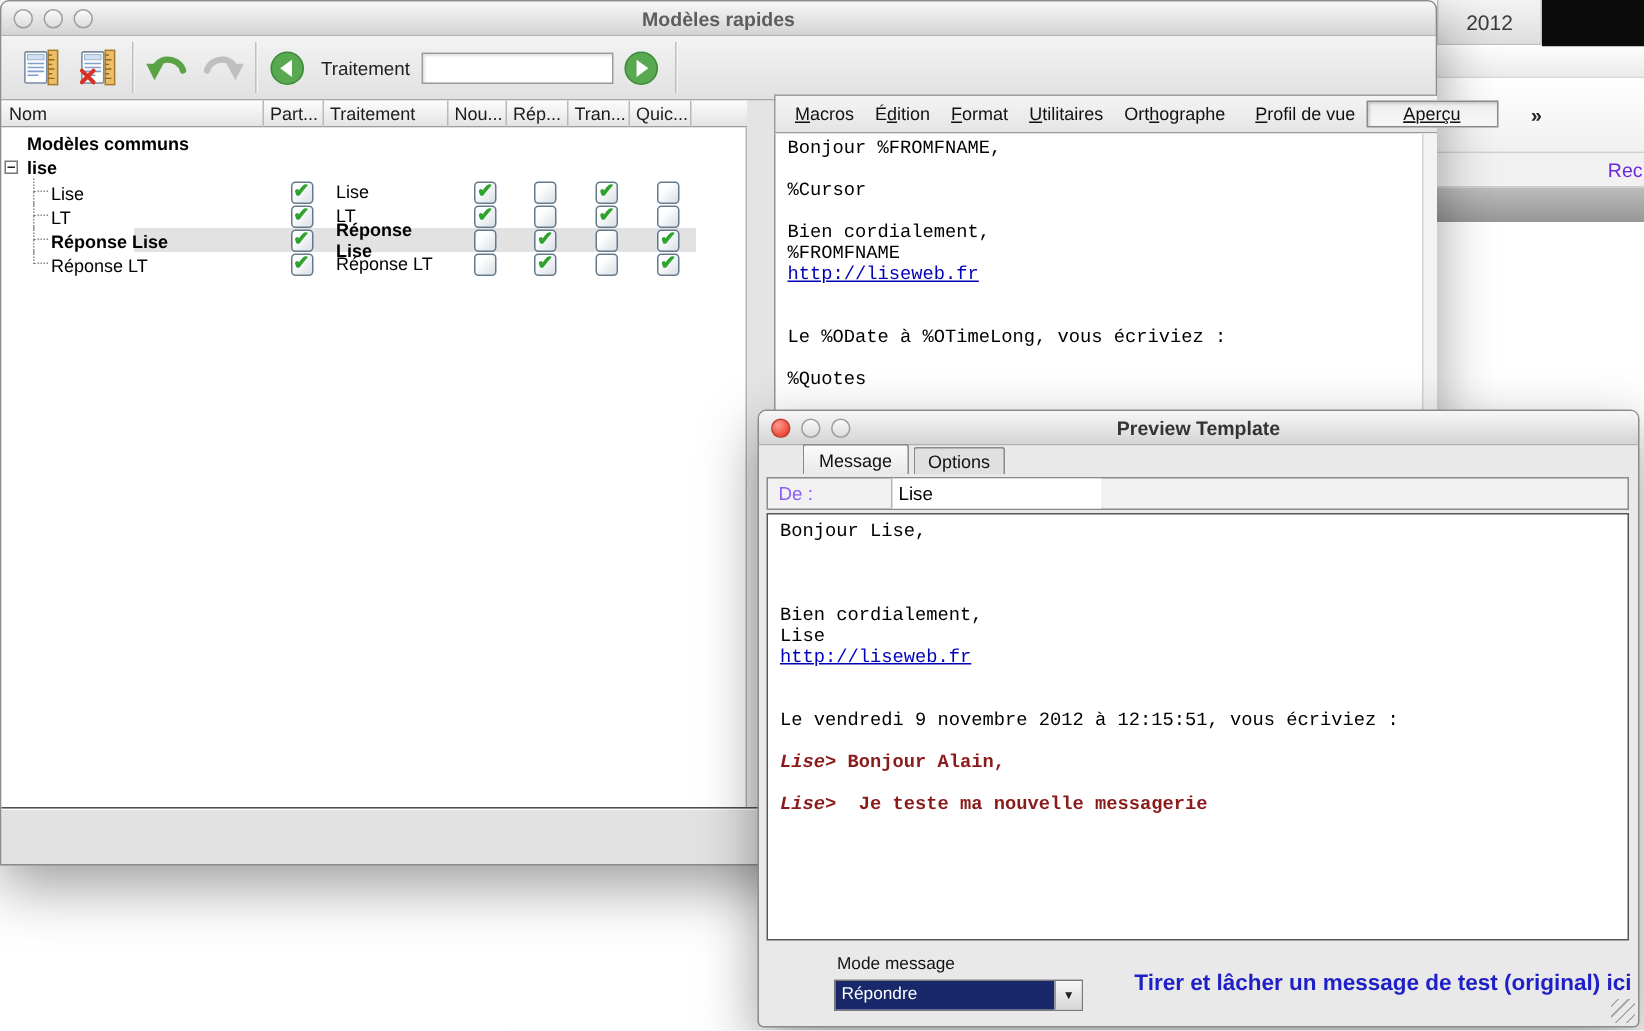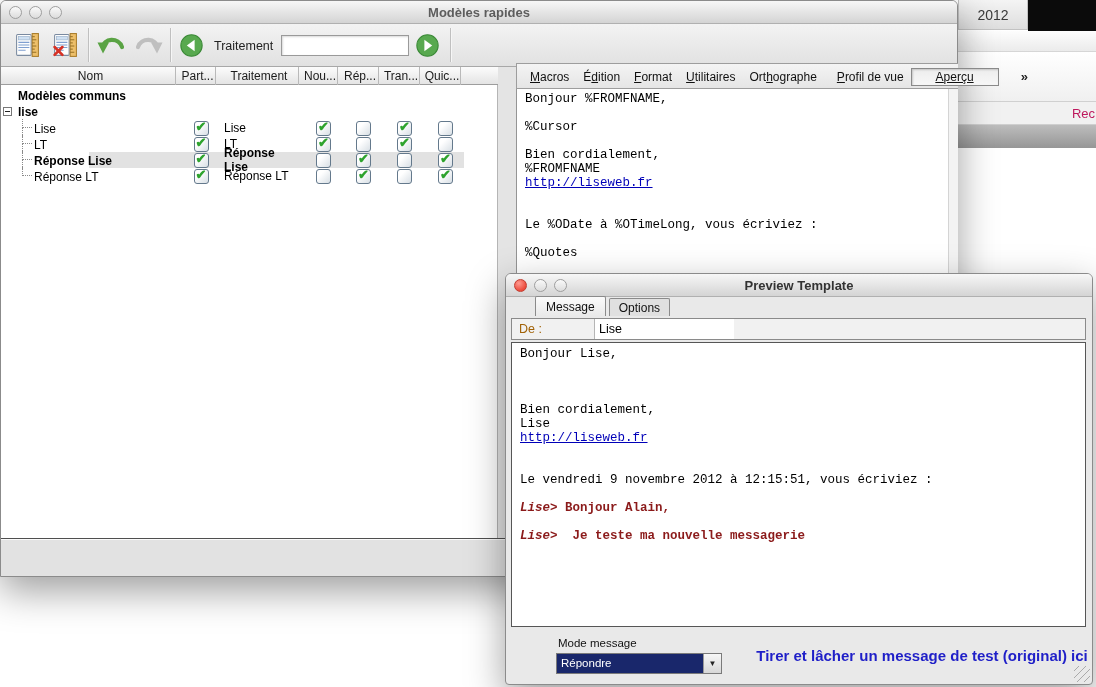--- a/index.html
+++ b/index.html
@@ -11,21 +11,21 @@
   .bgwin{position:absolute;left:952px;top:0;width:144px;height:150px;z-index:0;}
   .bg-tab{position:absolute;left:6px;top:0;width:70px;height:30px;
           background:linear-gradient(#f4f4f4,#dedede);border:1px solid #c2c2c2;border-top:none;
           color:#3a3a3a;font-size:14px;text-align:center;padding-top:7px;}
   .bg-black{position:absolute;left:76px;top:0;width:68px;height:31px;background:#0b0b0b;}
   .bg-bar1{position:absolute;left:0;top:31px;width:144px;height:21px;
            background:linear-gradient(#fdfdfd,#ebebeb);border-bottom:1px solid #d6d6d6;}
   .bg-bar2{position:absolute;left:0;top:52px;width:144px;height:50px;
            background:linear-gradient(#ffffff,#f0f0f0);border-bottom:1px solid #d0d0d0;}
   .bg-rec{position:absolute;left:0;top:102px;width:144px;height:23px;background:#f1f1f1;
-          border-bottom:1px solid #cfcfcf;color:#be185d;font-size:13px;text-align:right;
+          border-bottom:1px solid #cfcfcf;color:#6d28d9;font-size:13px;text-align:right;
           padding:4px 1px 0 0;}
   .bg-gray{position:absolute;left:0;top:125px;width:144px;height:23px;
            background:linear-gradient(#bdbdbd,#969696);}
 
   
   .macwin{position:absolute;border:1px solid #8b8b8b;background:#e9e9e9;
           box-shadow:0 14px 38px rgba(0,0,0,.38);}
   .titlebar{position:absolute;left:0;right:0;top:0;height:23px;
             background:linear-gradient(#f7f7f7,#d4d4d4);border-bottom:1px solid #b0b0b0;
             border-radius:5px 5px 0 0;}
@@ -46,21 +46,21 @@
         box-shadow:1px 0 0 #f6f6f6;}
   .searchlabel{position:absolute;top:15px;font-size:12.5px;color:#222;}
   .searchbox{position:absolute;top:11px;width:128px;height:21px;border:1px solid #9a9a9a;
              background:#fff;font:12px "Liberation Sans",sans-serif;padding:0 4px;
              box-shadow:inset 1px 1px 2px rgba(0,0,0,.15);}
 
   
   .lheader{position:absolute;left:0;top:66px;width:497px;height:18px;display:flex;
            background:linear-gradient(#fcfcfc,#e4e4e4);border-bottom:1px solid #9d9d9d;}
   .hcell{height:18px;border-right:1px solid #b9b9b9;font-size:12px;color:#1c1c1c;
-         padding:2px 0 0 4px;overflow:hidden;white-space:nowrap;text-align:center;}
+         padding:2px 0 0 4px;overflow:hidden;white-space:nowrap;}
   .hc0{width:175px;padding-left:5px;}.hc1{width:40px;}.hc2{width:83px;}.hc3{width:39px;}
   .hc4{width:41px;}.hc5{width:41px;}.hc6{width:41px;}.hc7{flex:1;border-right:none;}
 
   .listarea{position:absolute;left:0;top:84px;width:497px;height:455px;background:#fff;
             border-right:1px solid #b5b5b5;}
   .splitter{position:absolute;left:497px;top:66px;width:18px;height:473px;background:#e4e4e4;}
 
   
   .grow{position:absolute;left:0;width:476px;height:16px;font-size:12px;color:#000;}
   .grow .glbl{position:absolute;left:17px;top:1px;font-weight:bold;}
@@ -119,21 +119,21 @@
 
   
   #prevwin{left:505px;top:273px;width:588px;height:412px;border-radius:6px 6px 4px 4px;z-index:2;
            background:#e9e9e9;}
   .tabbar{position:absolute;left:3px;top:22px;height:20px;display:flex;align-items:flex-end;margin-left:26px;}
   .tab{border:1px solid #8a8a8a;border-bottom:none;background:#e0e0e0;color:#111;
        font-size:12px;padding:2px 9px 1px 9px;margin-right:3px;border-radius:2px 2px 0 0;}
   .tab.active{background:linear-gradient(#fbfbfb,#e9e9e9);padding:3px 10px 2px 10px;}
   .derow{position:absolute;left:5px;right:6px;top:44px;height:22px;border:1px solid #8a8a8a;
          background:#f1f1f1;display:flex;font-size:12.5px;}
-  .delabel{width:82px;padding:3px 0 0 7px;color:#a16207;}
+  .delabel{width:82px;padding:3px 0 0 7px;color:#8b5cf6;}
   .devalue{width:140px;background:#fff;border-left:1px solid #b5b5b5;padding:3px 0 0 4px;color:#000;}
   .derest{flex:1;}
   .pbody{position:absolute;left:5px;right:6px;top:68px;height:285px;border:1px solid #565656;
          background:#fff;padding:4px 0 0 8px;font-family:"Liberation Mono",monospace;
          font-size:12.5px;line-height:14px;overflow:hidden;}
   .pbottom{position:absolute;left:0;right:0;top:353px;bottom:0;margin-left:40px;}
   .modelabel{position:absolute;left:12px;top:10px;font-size:11.5px;color:#111;}
   .dropdown{position:absolute;left:10px;top:26px;width:166px;height:21px;border:1px solid #7a7a7a;
             box-shadow:inset 1px 1px 0 #fff;display:flex;background:#fff;}
   .ddvalue{flex:1;background:var(--navy,#19276b);color:#fff;font-size:11.5px;

